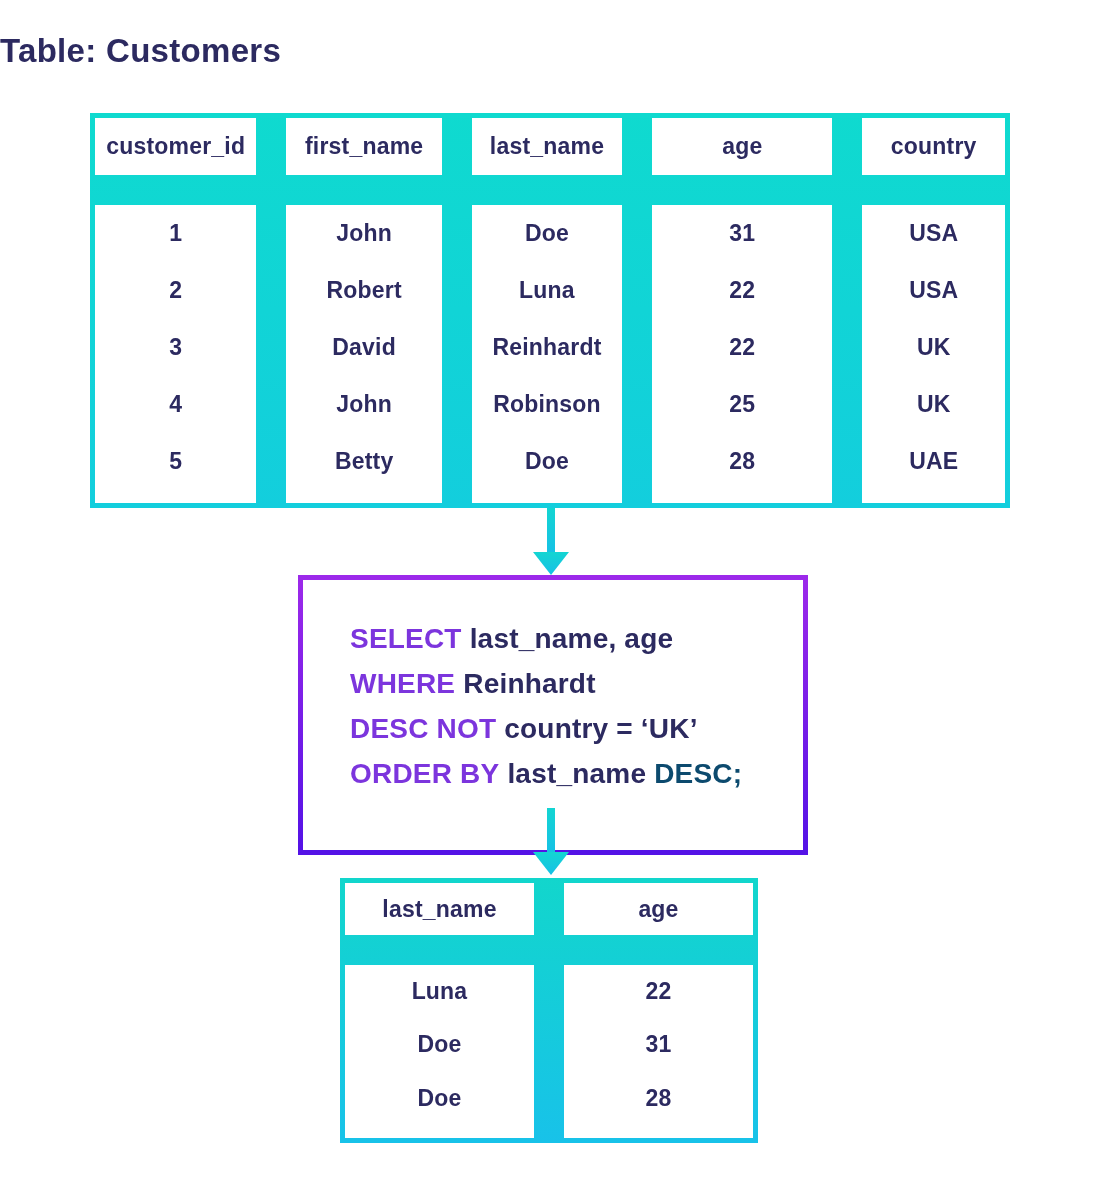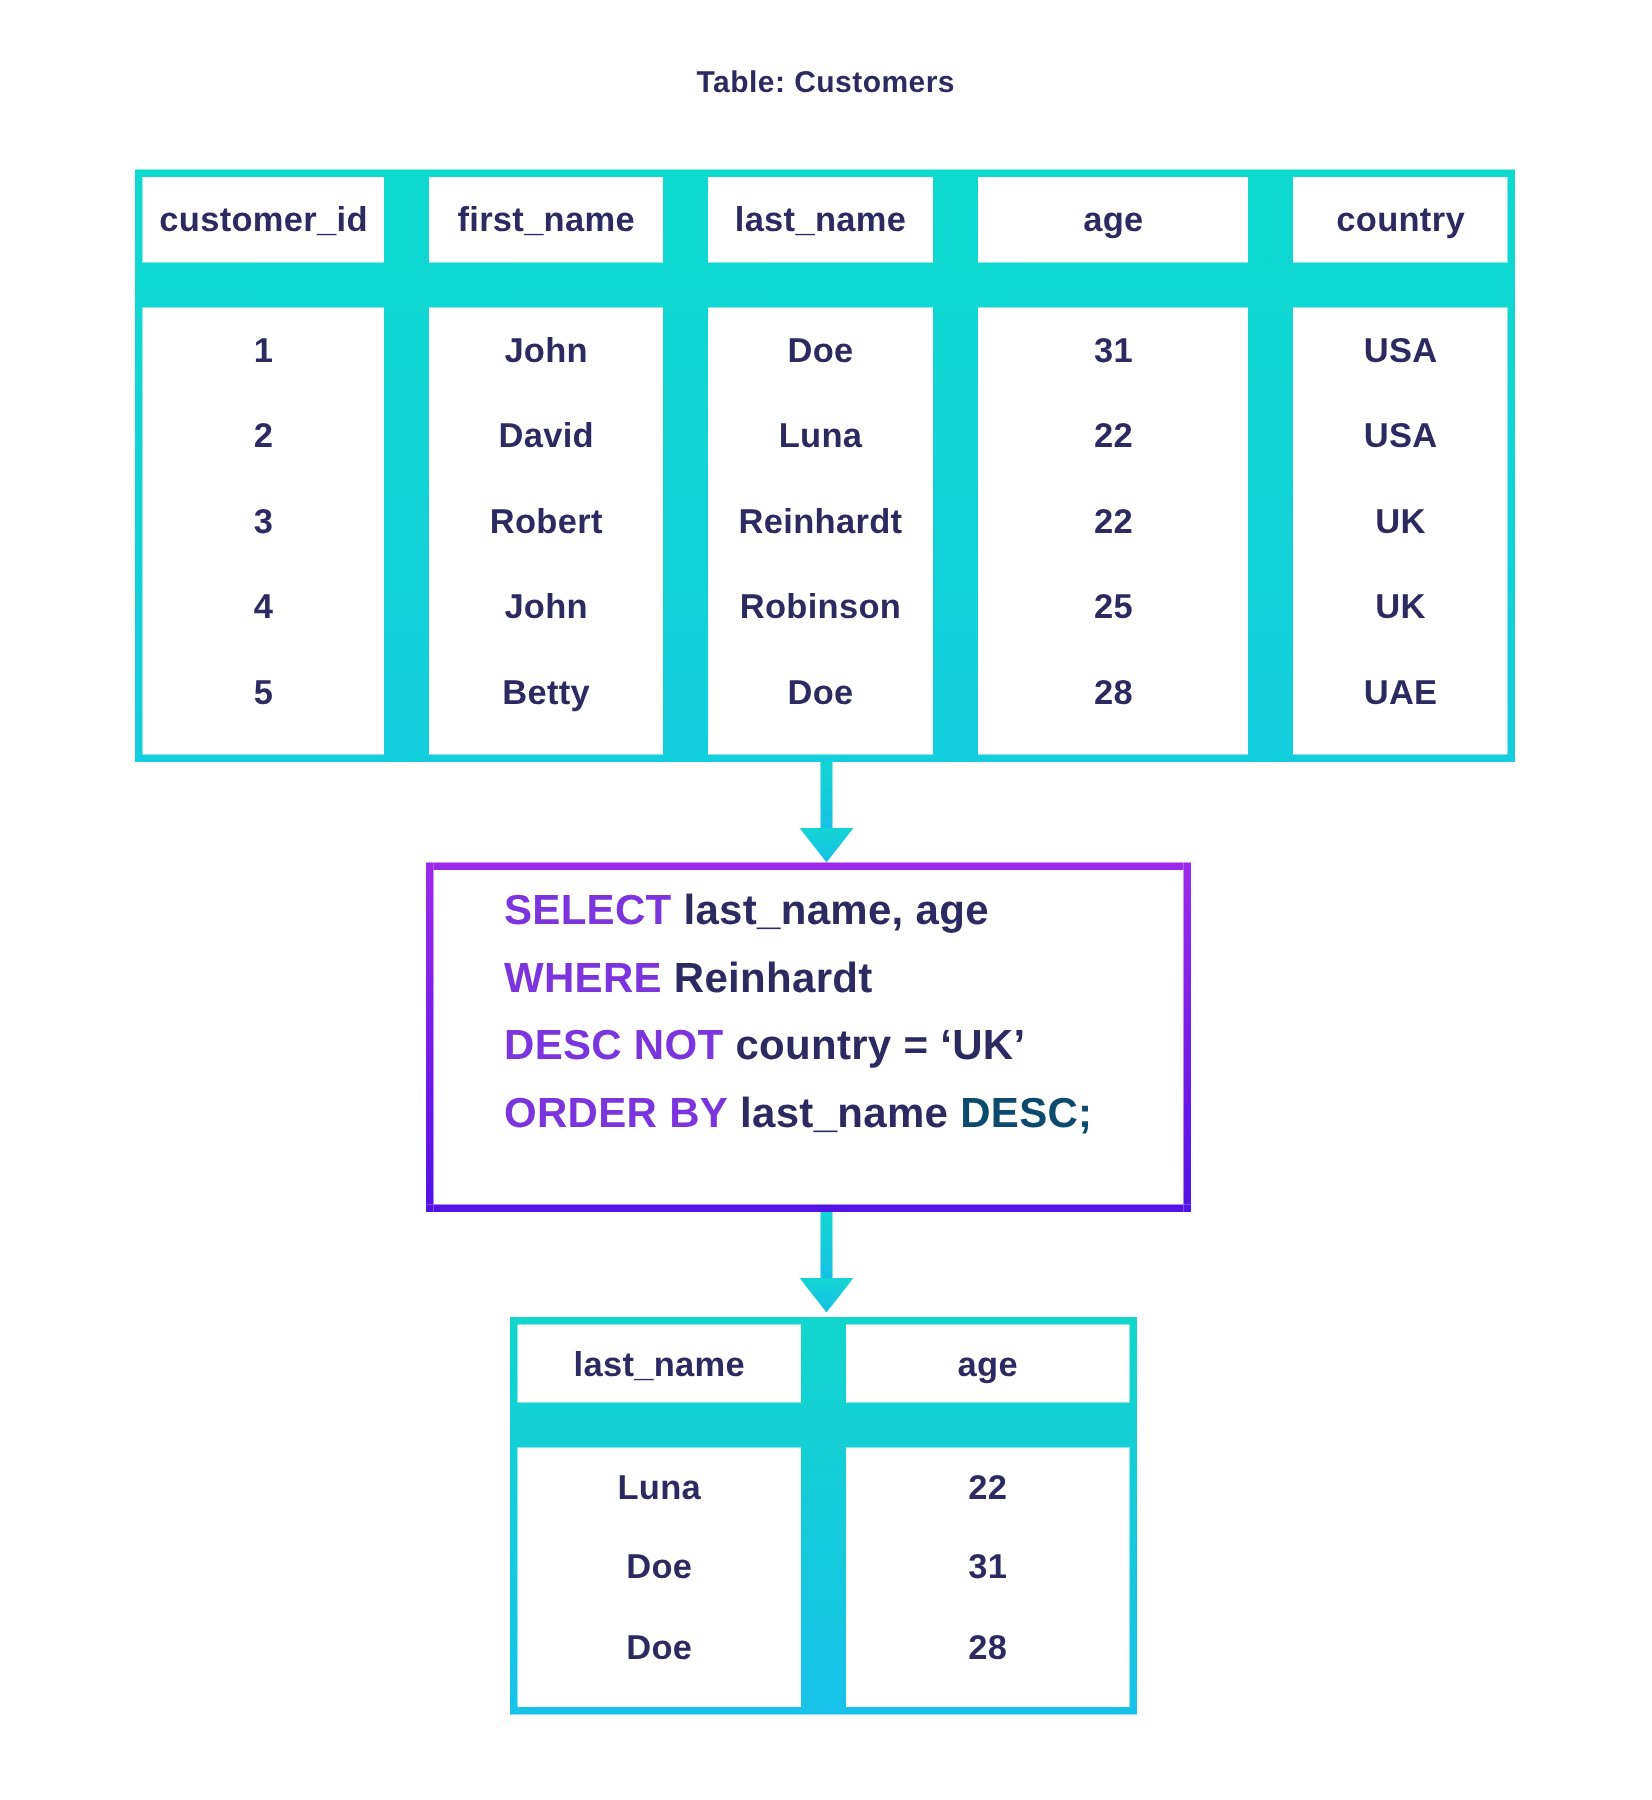--- a/index.html
+++ b/index.html
@@ -2,22 +2,22 @@
 <html><head>
 <meta charset="utf-8">
 <style>
   html,body{margin:0;padding:0;background:#ffffff;}
   .canvas{
     position:relative;width:1101px;height:1200px;background:#ffffff;
     font-family:"Liberation Sans","DejaVu Sans",sans-serif;
     font-weight:700;color:#2c2a60;overflow:hidden;
   }
   .title{
-    position:absolute;top:44px;left:0;width:1101px;
-    text-align:center;font-size:20px;letter-spacing:.3px;color:#2c2a60;
+    position:absolute;top:32px;left:0;width:1101px;
+    text-align:left;font-size:33px;letter-spacing:.3px;color:#2c2a60;
   }
   
   .tbl{
     position:absolute;display:grid;box-sizing:border-box;
     padding:5px;grid-gap:5px;gap:30px;
   }
   .tbl-main{
     left:90px;top:113px;width:920px;height:395px;
     grid-template-columns:188fr 181fr 175fr 210fr 166fr;
     grid-template-rows:57px 1fr;
@@ -38,24 +38,24 @@
     padding-bottom:13px;
   }
   .rowval{
     flex:1;display:flex;align-items:center;justify-content:center;
     font-size:23px;letter-spacing:.2px;
   }
   .arrow{position:absolute;width:40px;height:67px;}
   .arrow-1{left:531px;top:508px;}
   .arrow-2{left:531px;top:808px;}
   .query-box{
-    position:absolute;left:284px;top:575px;width:510px;height:233px;
+    position:absolute;left:298px;top:575px;width:510px;height:280px;
     box-sizing:border-box;border:5px solid;
     border-image:linear-gradient(180deg,#9c29ea 0%,#5412e6 100%) 1;
-    padding:4px 20px 0 47px;
+    padding:36px 20px 0 47px;
   }
   .query-line{
     height:45px;display:flex;align-items:center;
     font-size:28px;letter-spacing:.2px;white-space:pre;
   }
   .seg-kw{color:#7c35dd;}
   .seg-kw2{color:#0c4a6e;}
   .seg-plain{color:#2c2a60;}
 </style>
 </head>
@@ -73,22 +73,22 @@
       <div class="cell">country</div>
       <div class="colcell">
         <div class="rowval">1</div>
         <div class="rowval">2</div>
         <div class="rowval">3</div>
         <div class="rowval">4</div>
         <div class="rowval">5</div>
       </div>
       <div class="colcell">
         <div class="rowval">John</div>
+        <div class="rowval">Robert</div>
         <div class="rowval">David</div>
-        <div class="rowval">Robert</div>
         <div class="rowval">John</div>
         <div class="rowval">Betty</div>
       </div>
       <div class="colcell">
         <div class="rowval">Doe</div>
         <div class="rowval">Luna</div>
         <div class="rowval">Reinhardt</div>
         <div class="rowval">Robinson</div>
         <div class="rowval">Doe</div>
       </div>

